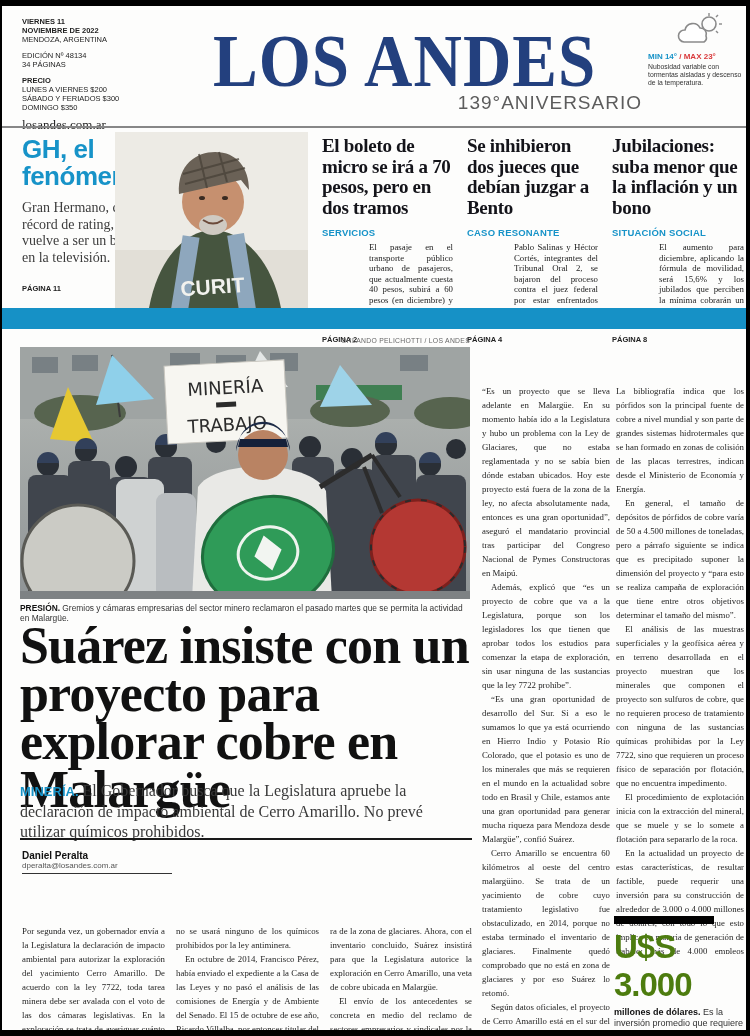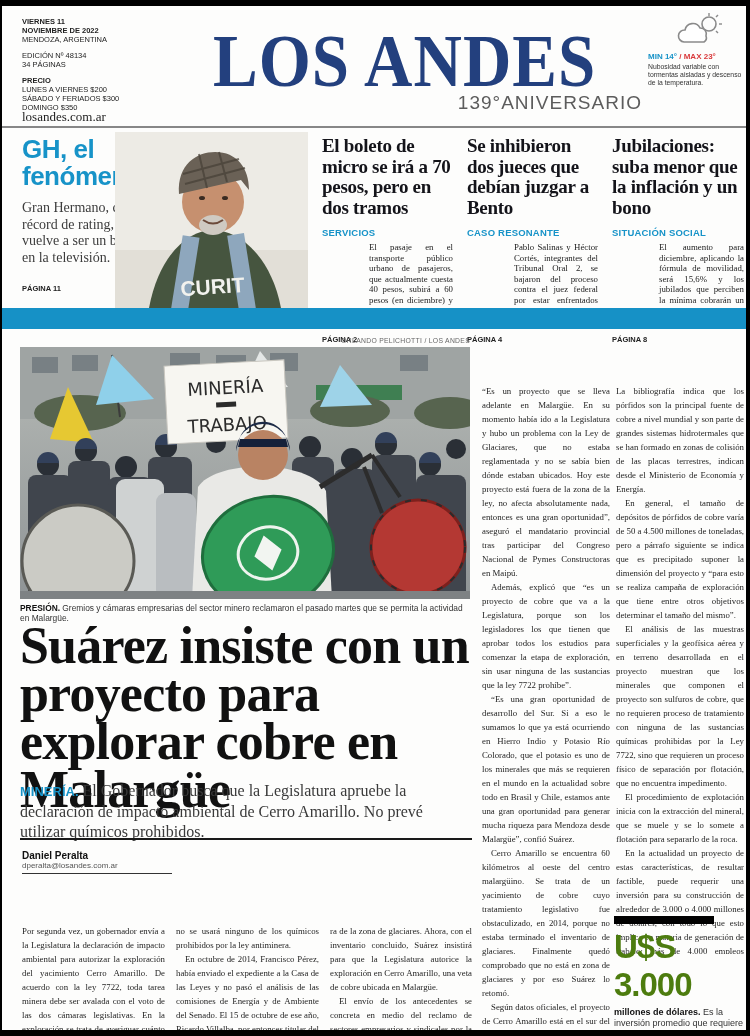--- a/index.html
+++ b/index.html
@@ -5,21 +5,21 @@
   html,body{margin:0;padding:0;background:#e8e8e8;}
   .page{position:relative;width:750px;height:1036px;margin:0 auto;background:#fdfdfc;
         font-family:"Liberation Sans",sans-serif;color:#1d1d1b;overflow:hidden;}
   .edge{position:absolute;background:#000;z-index:50;}
   .abs{position:absolute;}
 
   
   .mh-info{font-size:7.5px;line-height:9px;color:#222;}
   .mh-info .b{font-weight:bold;}
   .mh-info .gap{height:7px;}
-  .site{font-family:"Liberation Serif",serif;font-size:13px;color:#222;}
+  .site{font-family:"Liberation Serif",serif;font-size:13px;margin-top:8px;color:#222;}
   .logo{font-family:"Liberation Serif",serif;font-weight:bold;color:#23407e;
         font-size:67px;letter-spacing:1px;white-space:nowrap;transform:scaleY(1.12);transform-origin:top left;}
   .anniv{font-size:19px;color:#5c5c5c;letter-spacing:1px;font-family:"Liberation Sans",sans-serif;}
   .mh-rule{position:absolute;left:0;width:750px;height:2px;background:#878787;}
   .wx-temp{font-size:8px;font-weight:bold;}
   .wx-min{color:#1793c8;} .wx-max{color:#d93a3c;}
   .wx-desc{font-size:6.8px;line-height:8.2px;color:#333;margin-top:2px;}
 
   
   .t-head-cyan{font-size:26px;line-height:27px;font-weight:bold;color:#1793c8;letter-spacing:-0.5px;}

